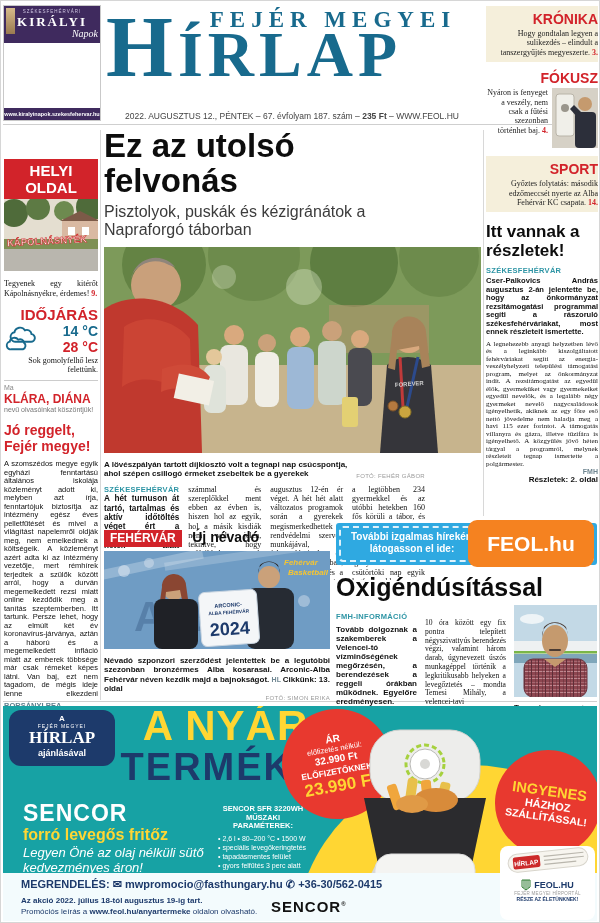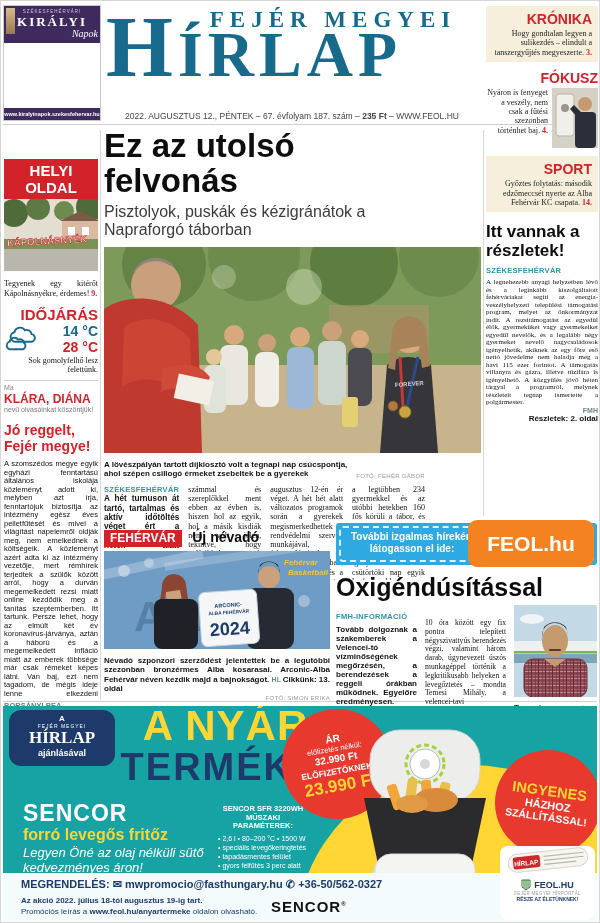--- a/index.html
+++ b/index.html
@@ -35,21 +35,21 @@
   #royal .rscript{font-family:"Liberation Serif",serif;font-style:italic;font-size:10px;margin-top:-2px;text-align:right;}
   #royal .rbody{text-align:center;padding:3px 4px 0;}
   #royal .rma{font-weight:bold;font-size:8px;}
   #royal .rtime{font-weight:bold;font-size:11px;}
   #royal .rdesc{font-family:"Liberation Serif",serif;font-size:7.5px;line-height:9px;margin-top:3px;}
   #royal .rfoot{position:absolute;bottom:0;left:0;width:100%;height:12px;background:#3f2a5e;
                 color:#fff;font-weight:bold;font-size:5.5px;line-height:12px;text-align:center;}
 
   
   #rail{left:486px;top:6px;width:112px;}
-  .cream{background:#f5efdb;padding:5px 6px;}
+  .cream{background:#f5efdb;padding:5px 0;}
   .rail-title{color:#d2232a;font-weight:bold;font-size:14px;text-align:right;}
   .rail-text{font-family:"Liberation Serif",serif;font-size:8px;line-height:9.4px;text-align:right;color:#222;margin-top:2px;}
   .fokusz-row{display:flex;margin-top:2px;}
   .fokusz-row .rail-text{flex:1;margin-right:4px;margin-top:0;}
   #rail .headline{font-size:17px;line-height:19px;font-weight:bold;color:#0d0d0d;margin-top:10px;}
   .kicker{color:#2e95a5;font-weight:bold;font-size:7.5px;letter-spacing:.3px;}
   #rail .kicker{display:block;margin-top:6px;}
   #rail .lead{font-weight:bold;font-size:7.6px;line-height:8.5px;margin-top:2px;}
   #rail .body{font-family:"Liberation Serif",serif;font-size:7px;line-height:7.5px;margin-top:4px;
               max-height:166px;overflow:hidden;}
@@ -214,20 +214,21 @@
           <rect x="23" y="24" width="21" height="36" rx="4" fill="#2c2f3a"></rect>
         </svg>
       </div>
     </div>
     <div class="cream" style="margin-top:8px;">
       <div class="rail-title">SPORT</div>
       <div class="rail-text"><span>Győztes folytatás: második edzőmeccsét nyerte az Alba Fehérvár KC csapata. </span><span class="red bold">14.</span></div>
     </div>
     <div class="headline">Itt vannak a részletek!</div>
     <span class="kicker">SZÉKESFEHÉRVÁR</span>
+    <div class="lead just">Cser-Palkovics András augusztus 2-án jelentette be, hogy az önkormányzat rezsitámogatási programmal segíti a rászoruló székesfehérváriakat, most ennek részleteit ismertette.</div>
     <div class="body just">A legnehezebb anyagi helyzetben lévő és a leginkább kiszolgáltatott fehérváriakat segíti az energia-veszélyhelyzeti települési támogatási program, melyet az önkormányzat indít. A rezsitámogatást az egyedül élők, gyermeküket vagy gyermekeiket egyedül nevelők, és a legalább négy gyermeket nevelő nagycsaládosok igényelhetik, akiknek az egy főre eső nettó jövedelme nem haladja meg a havi 115 ezer forintot. A támogatás villanyra és gázra, illetve tűzifára is igényelhető. A közgyűlés jövő héten tárgyal a programról, melynek részleteit tegnap ismertette a polgármester.</div>
     <div class="right byl">FMH</div>
     <div class="right more">Részletek: 2. oldal</div>
   </div>
 
   <div class="abs" id="lrail">
     <div class="banner-red">HELYI OLDAL</div>
     <svg width="94" height="72" viewBox="0 0 94 72">
       <rect width="94" height="72" fill="#e4ded0"></rect>
       <circle cx="10" cy="14" r="14" fill="#4f6b3a"></circle>
@@ -506,21 +507,21 @@
       <rect x="88" y="176" width="14" height="11" rx="2" fill="#9ccf3a"></rect>
     </svg>
 
     <div class="badge" id="freebadge">
       <div class="f1">INGYENES</div>
       <div class="f2">HÁZHOZ</div>
       <div class="f3">SZÁLLÍTÁSSAL!</div>
     </div>
 
     <div class="strip"></div>
-    <div class="order"><span>MEGRENDELÉS: </span><span class="glyph">✉ </span><span>mwpromocio@fasthungary.hu</span><span class="glyph"> ✆ </span><span>+36-50/562-0327</span></div>
+    <div class="order"><span>MEGRENDELÉS: </span><span class="glyph">✉ </span><span>mwpromocio@fasthungary.hu</span><span class="glyph"> ✆ </span><span>+36-30/562-0415</span></div>
     <div class="note1">Az akció 2022. július 18-tól augusztus 19-ig tart.</div>
     <div class="note2"><span>Promóciós leírás a </span><span class="u">www.feol.hu/anyartermeke</span><span> oldalon olvasható.</span></div>
     <div class="sencorlogo"><span>SENCOR</span><sup>®</sup></div>
 
     <div id="rollpanel">
       <svg width="88" height="28" viewBox="0 0 88 28">
         <g transform="rotate(-6 44 14)">
           <rect x="4" y="5" width="80" height="18" rx="9" fill="#f7f5ef" stroke="#d8d5cc"></rect>
           <rect x="9" y="8" width="27" height="12" rx="2" fill="#cc2a2a"></rect>
           <text x="22" y="17" text-anchor="middle" font-size="6.5" font-weight="bold" fill="#fff">HÍRLAP</text>

